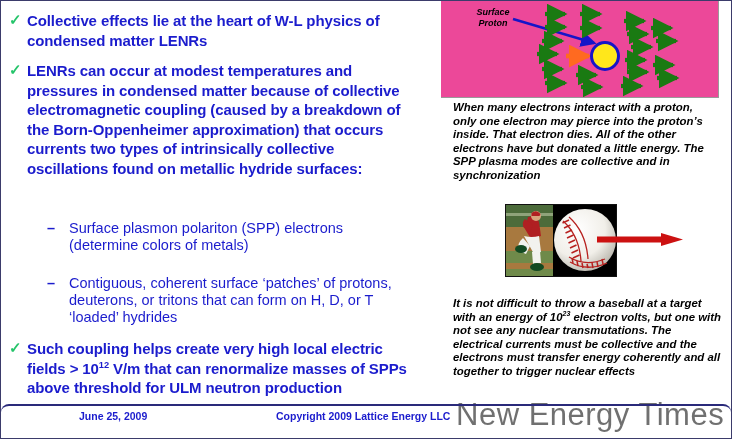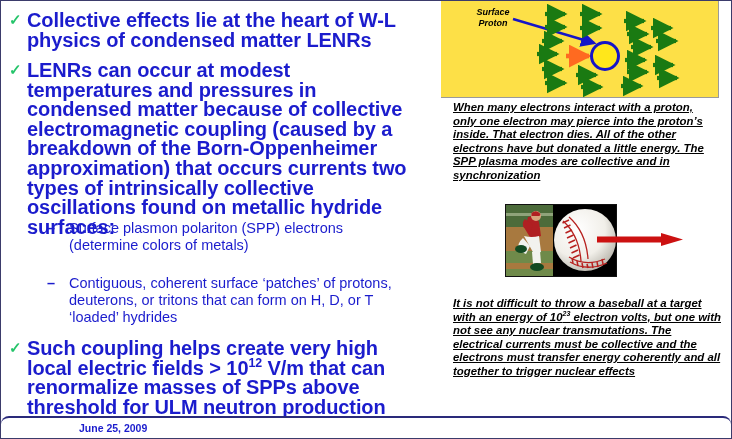--- a/index.html
+++ b/index.html
@@ -12,55 +12,55 @@
   #left-col{position:absolute;left:0;top:0;width:418px;height:410px;}
   .bullet{position:absolute;display:flex;align-items:flex-start;}
   .chk{
     width:18px;flex:0 0 18px;color:#25c46a;font-size:15px;line-height:18px;
     font-weight:bold;text-align:left;
   }
   .btext{
     color:#1b1ccd;font-weight:bold;font-family:"Liberation Sans",sans-serif;
     letter-spacing:-0.1px;
   }
-  .lvl1{font-size:20px;line-height:19.6px;}
+  .lvl1{font-size:15px;line-height:19.6px;}
   .lvl2-wrap{position:absolute;display:flex;align-items:flex-start;}
   .dash{width:22px;flex:0 0 22px;color:#1b1ccd;font-weight:bold;font-size:14.5px;line-height:17px;}
   .lvl2{font-size:14.5px;line-height:17px;color:#1b1ccd;font-weight:normal;}
   sup{font-size:0.62em;vertical-align:super;line-height:0;}
 
   
   #diagram-box{
     position:absolute;left:440px;top:0px;width:278px;height:97px;
-    border:1px solid #9a9a9a;border-top:none;border-left:none;background:#fde047;
+    border:1px solid #9a9a9a;border-top:none;border-left:none;background:#ec4899;
     box-sizing:border-box;overflow:hidden;
   }
   .dlabel{
     position:absolute;font-style:italic;font-weight:bold;font-size:9px;
     color:#000;line-height:11px;text-align:center;
   }
   .ycircle{
     position:absolute;width:30px;height:30px;border-radius:50%;
     background:#ffe71b;border:3px solid #1515c8;box-sizing:border-box;
   }
   .caption{
     position:absolute;font-style:italic;font-weight:bold;font-size:11.4px;
-    line-height:13.6px;color:#000;font-family:"Liberation Sans",sans-serif;text-decoration:underline;
+    line-height:13.6px;color:#000;font-family:"Liberation Sans",sans-serif;
   }
   #photo-box{
     position:absolute;left:504px;top:203px;width:112px;height:73px;
     border:1px solid #111;box-sizing:border-box;overflow:hidden;background:#000;
   }
   #pitcher{position:absolute;left:0;top:0;width:47px;height:100%;overflow:hidden;}
   #ball-wrap{position:absolute;left:47px;top:0;width:65px;height:100%;background:#000;}
   #red-arrow{position:absolute;left:596px;top:232px;width:86px;height:13px;}
 
   
   #footer{
-    position:absolute;left:0;bottom:0;width:100%;height:22px;
+    position:absolute;left:0;bottom:12px;width:100%;height:22px;
     border-top:2px solid #2a2a7a;box-sizing:border-box;background:transparent;border-radius:8px;
   }
   .ftxt{
     position:absolute;color:#1b1ccd;font-weight:bold;font-size:10.5px;
     font-family:"Liberation Sans",sans-serif;white-space:nowrap;
   }
   #watermark{
     position:absolute;left:455px;top:396px;font-size:31px;color:#3a3a3a;
     opacity:.72;font-family:"Liberation Sans",sans-serif;white-space:nowrap;
     letter-spacing:0.5px;pointer-events:none;
@@ -211,19 +211,21 @@
     </div>
   </div>
 
   <svg id="red-arrow" viewBox="0 0 86 13">
     <rect x="0" y="3.5" width="66" height="6" fill="#cc1111"></rect>
     <path d="M64,0 L86,6.5 L64,13 z" fill="#cc1111"></path>
   </svg>
 
   <div class="caption" style="left:452px;top:296px;width:268px;"><span>It is not difficult to throw a baseball at a target with an energy of 10</span><sup>23</sup><span> electron volts, but one with not see any nuclear transmutations. The electrical currents must be collective and the electrons must transfer energy coherently and all together to trigger nuclear effects</span></div>
 
+  <div id="watermark">New Energy Times</div>
 
   <div id="footer">
     <span class="ftxt" style="left:78px;top:4px;">June 25, 2009</span>
+    <span class="ftxt" style="left:275px;top:4px;">Copyright 2009 Lattice Energy LLC</span>
     <span class="ftxt" style="left:503px;top:4px;margin-top:36px;">All Rights Reserved</span>
   </div>
 
 </div>
 
 </body></html>

